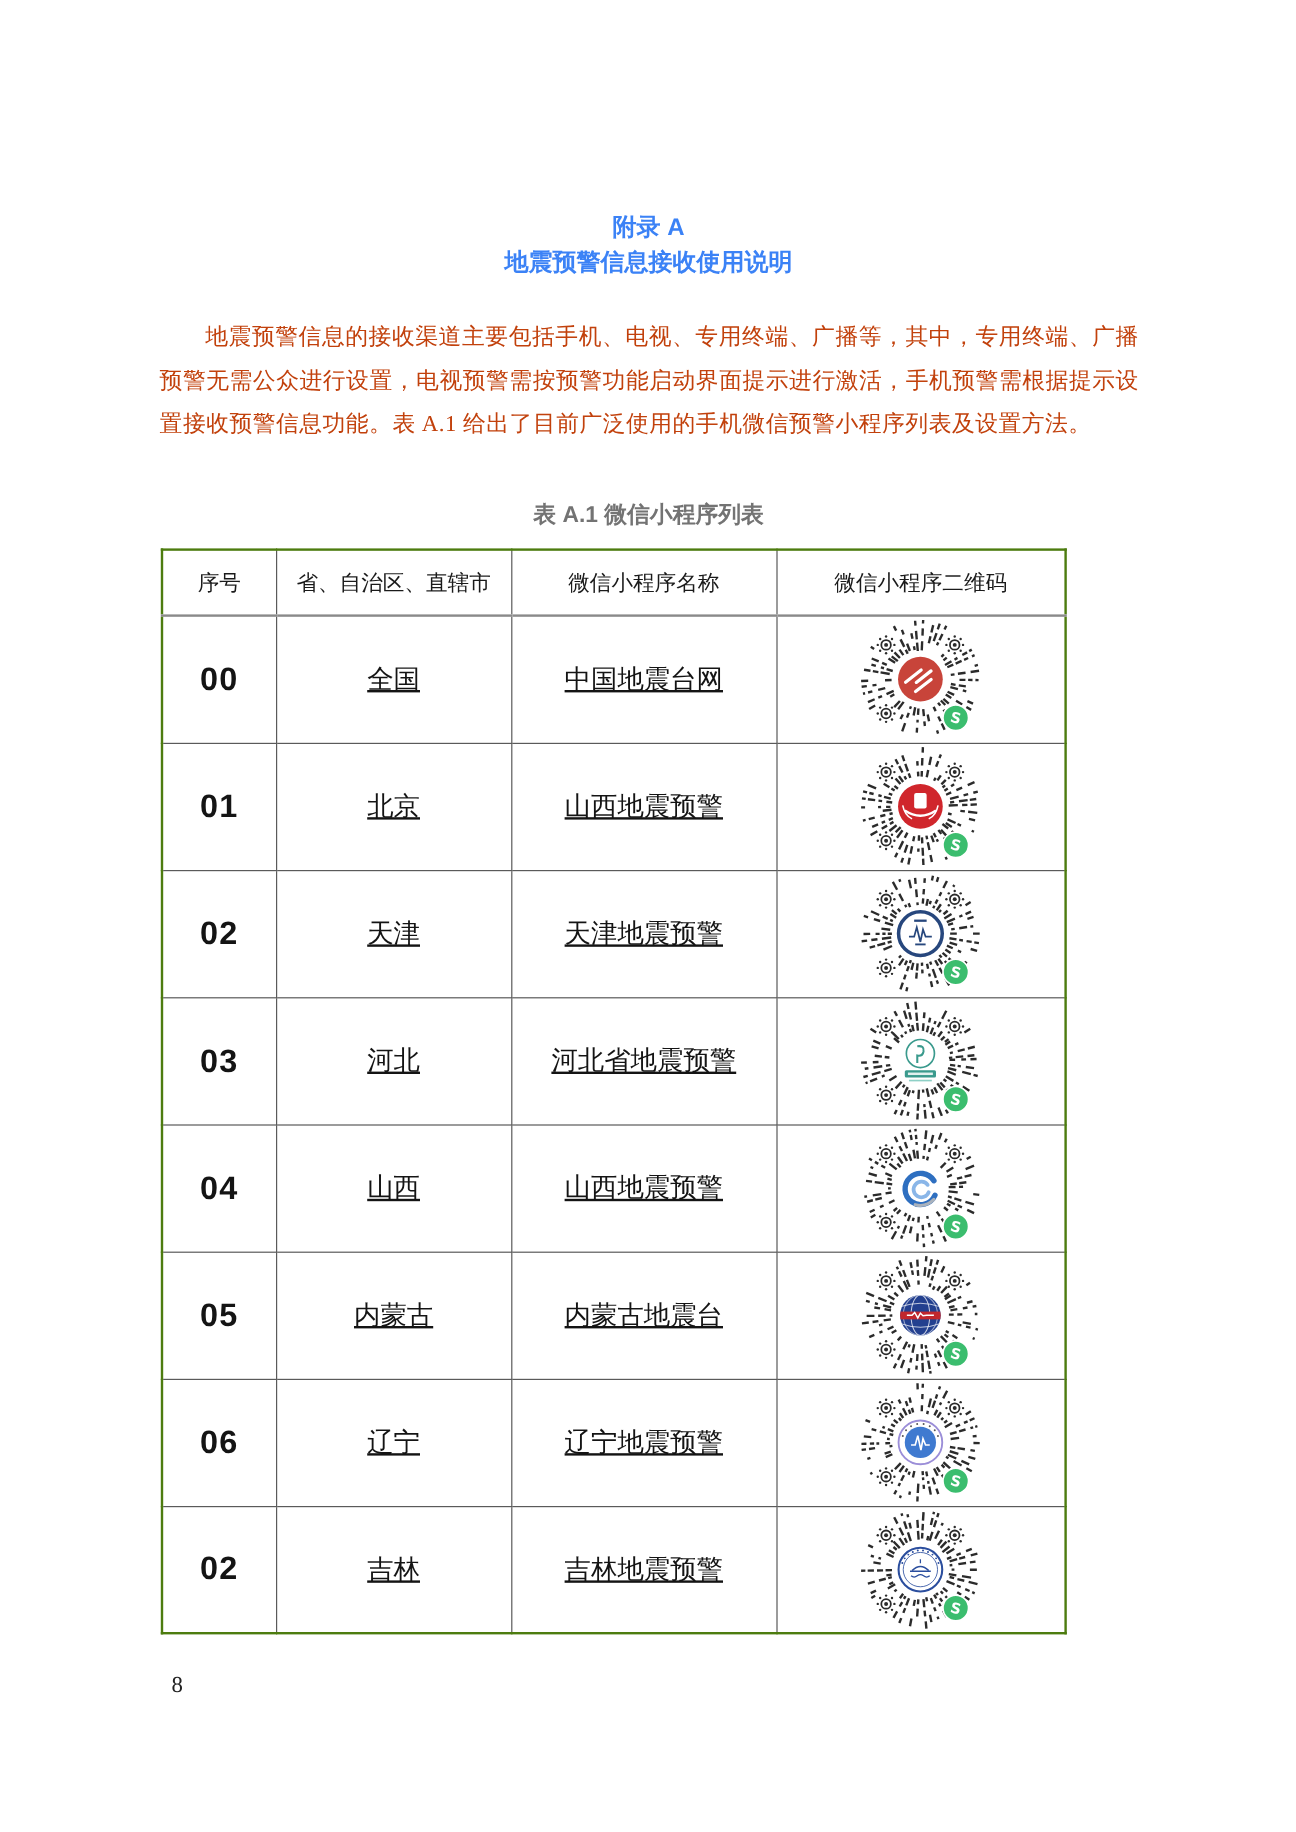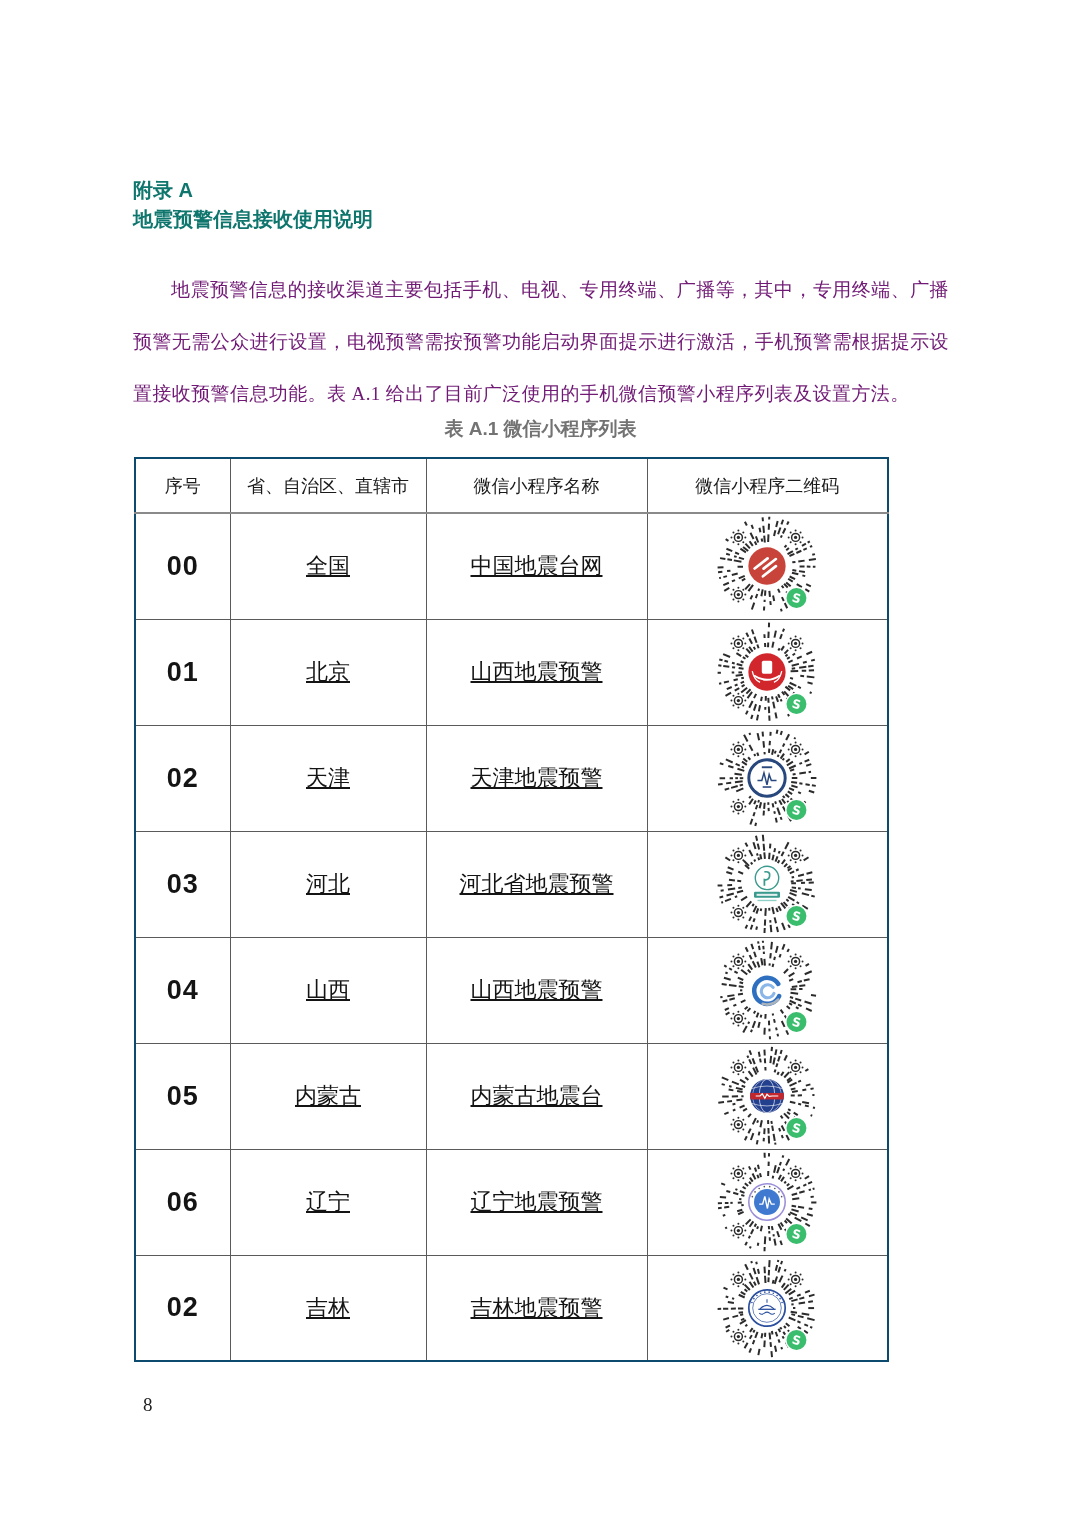--- a/index.html
+++ b/index.html
@@ -1,37 +1,37 @@
 <!DOCTYPE html>
 <html><head>
 <meta charset="utf-8">
 <style>
   html,body{margin:0;padding:0;background:#ffffff;}
   .page{
     position:relative;width:1080px;height:1527px;background:#fff;
     font-family:"Liberation Serif",serif;color:#141414;overflow:hidden;
   }
   .heading{
-    position:absolute;top:176px;left:133px;width:815px;text-align:left;
-    font-family:"Liberation Sans",sans-serif;font-weight:700;color:#0f766e;
+    position:absolute;top:176px;left:133px;width:815px;text-align:center;
+    font-family:"Liberation Sans",sans-serif;font-weight:700;color:#3b82f6;
   }
   .heading .hline{font-size:20px;line-height:29px;}
   .paragraph{
     position:absolute;top:264px;left:133px;width:816px;
-    font-size:19px;line-height:52px;letter-spacing:0.4px;
-    text-align:justify;text-justify:inter-character;text-indent:2em;color:#701a75;
+    font-size:19px;line-height:36px;letter-spacing:0.4px;
+    text-align:justify;text-justify:inter-character;text-indent:2em;color:#c2410c;
   }
   .caption{
     position:absolute;top:416px;left:133px;width:815px;text-align:center;
     font-family:"Liberation Sans",sans-serif;font-weight:700;font-size:19px;color:#737373;
   }
   table.mini{
     position:absolute;top:457px;left:134px;width:753px;
     border-collapse:collapse;table-layout:fixed;
-    border:2px solid #0c4a6e;background:#fff;
+    border:2px solid #4d7c0f;background:#fff;
   }
   table.mini th,table.mini td{
     border:1px solid #5a5a5a;text-align:center;vertical-align:middle;padding:0;
   }
   table.mini thead tr{height:55px;}
   table.mini thead th{font-weight:400;font-size:18px;border-bottom:2.5px solid #8a8a8a;color:#1a1a1a;}
   table.mini tbody tr{height:106px;}
   td.col-index{font-family:"Liberation Sans",sans-serif;font-weight:700;font-size:27px;letter-spacing:1px;}
   td.col-region,td.col-app{font-size:22px;text-decoration:underline;}
   td.col-qr{line-height:0;}

